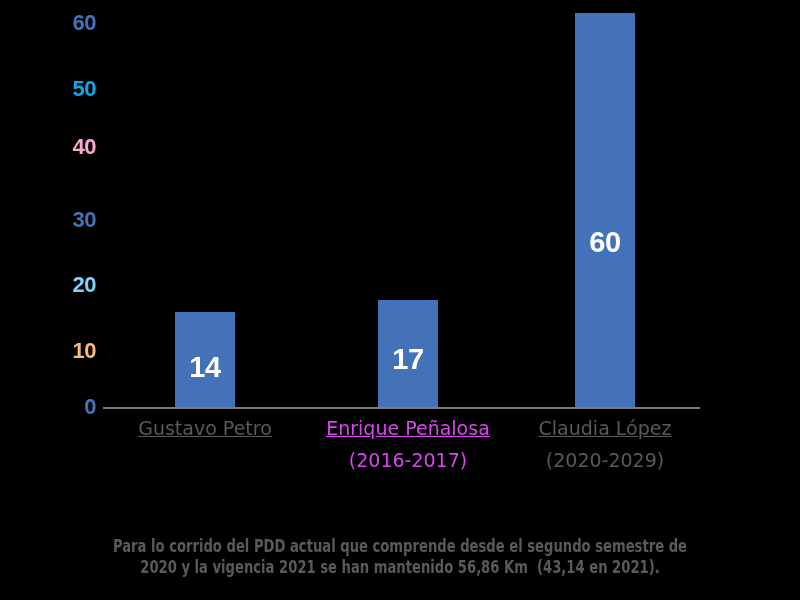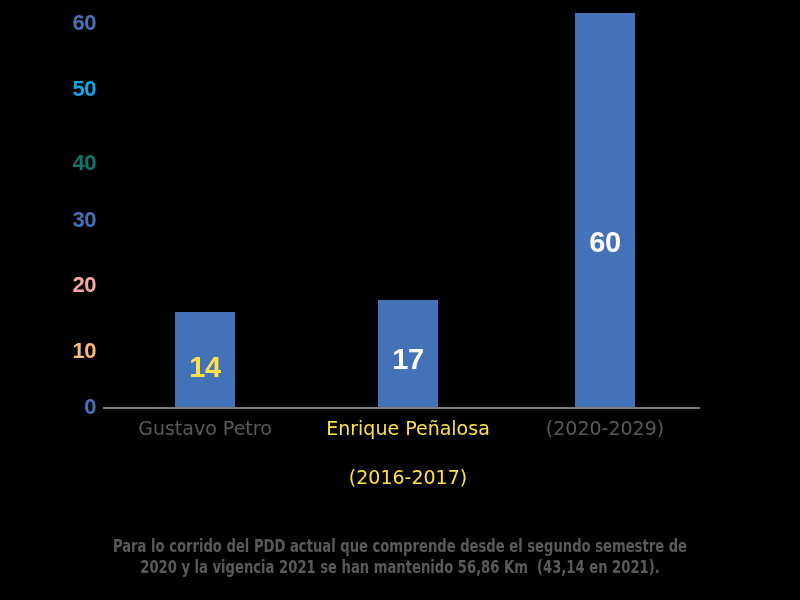--- a/index.html
+++ b/index.html
@@ -81,22 +81,23 @@
     top: 419px;
     width: 200px;
     text-align: center;
     color: #595959;
     font-size: 19px;
     line-height: 1;
     font-family: "DejaVu Sans", sans-serif;
   }
   .cat-label .name {
     display: block;
-    margin-bottom: 30px;
+    margin-bottom: 13px;
     white-space: nowrap;
+    text-decoration: underline;
   }
   .cat-label .years {
     display: block;
     white-space: nowrap;
   }
 
   
   .caption {
     position: absolute;
     left: 0;
@@ -116,54 +117,55 @@
     white-space: pre;
   }
 </style>
 </head>
 <body style="background: rgb(0, 0, 0);">
 
 <div id="chart-root" style="background: rgb(0, 0, 0);">
 
   <div class="y-tick" style="top: 12px; color: rgb(68, 114, 184);">60</div>
   <div class="y-tick" style="top: 78px; color: #0ea5e9;">50</div>
-  <div class="y-tick" style="top: 152px; color: #0f766e;">40</div>
+  <div class="y-tick" style="top: 136px; color: #f9a8d4;">40</div>
   <div class="y-tick" style="top: 209px; color: rgb(68, 114, 184);">30</div>
-  <div class="y-tick" style="top: 274px; color: #fca5a5;">20</div>
+  <div class="y-tick" style="top: 274px; color: #7dd3fc;">20</div>
   <div class="y-tick" style="top: 340px; color: #fdba74;">10</div>
   <div class="y-tick" style="top: 396px; color: rgb(68, 114, 184);">0</div>
 
   <div class="plot-area">
 
     <div class="bar" style="left: 72px; height: 96px; background: rgb(68, 114, 184);">
-      <span class="bar-value" style="top: 41px; color: #fde047;">14</span>
+      <span class="bar-value" style="top: 41px; color: #ffffff;">14</span>
     </div>
 
     <div class="bar" style="left: 275px; height: 108px; background: rgb(68, 114, 184); margin-top: 7px;">
       <span class="bar-value" style="top: 45px; color: rgb(255, 255, 255);">17</span>
     </div>
 
     <div class="bar" style="left: 472px; height: 395px; background: rgb(68, 114, 184);">
       <span class="bar-value" style="top: 215px; color: rgb(255, 255, 255);">60</span>
     </div>
 
   </div>
 
   <div class="axis-line" style="background: rgb(125, 125, 125);"></div>
 
   <div class="cat-label" style="left: 105px; color: rgb(89, 89, 89);">
     <span class="name">Gustavo Petro</span>
   </div>
 
-  <div class="cat-label" style="left: 308px; color: #fde047;">
+  <div class="cat-label" style="left: 308px; color: #d946ef;">
     <span class="name">Enrique Peñalosa</span>
     <span class="years">(2016-2017)</span>
   </div>
 
   <div class="cat-label" style="left: 505px; color: rgb(89, 89, 89);">
+    <span class="name">Claudia López</span>
     <span class="years">(2020-2029)</span>
   </div>
 
   <div class="caption" style="color: rgb(90, 90, 90);">
     <span class="line">Para lo corrido del PDD actual que comprende desde el segundo semestre de</span>
     <span class="line">2020 y la vigencia 2021 se han mantenido 56,86 Km  (43,14 en 2021).</span>
   </div>
 
 </div>
 

